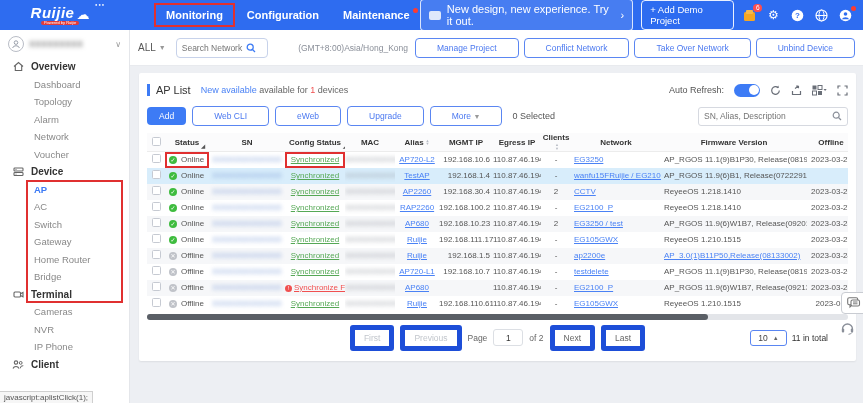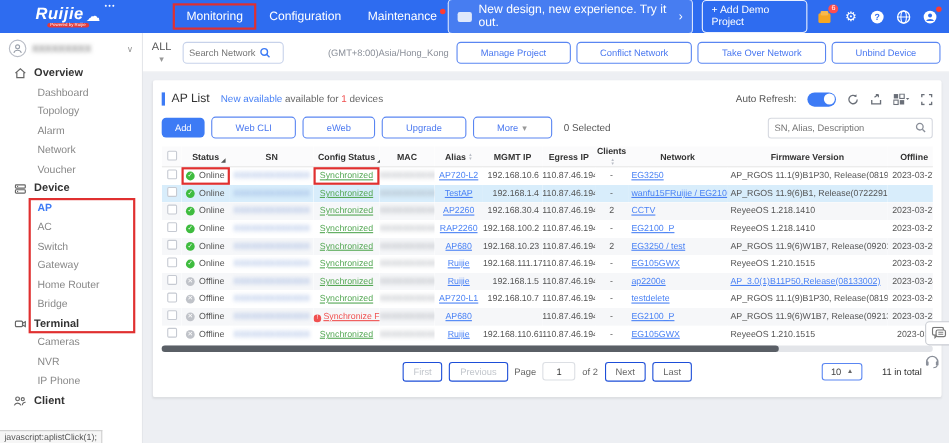--- a/index.html
+++ b/index.html
@@ -8,21 +8,21 @@
 
   
   .topbar { position:absolute; top:0; left:0; width:863px; height:30px; background:#2e6cf0;
             display:flex; align-items:center; color:#fff; z-index:30; }
   .brand { width:130px; display:flex; flex-direction:column; align-items:center; line-height:1; }
   .brand-row { display:flex; align-items:flex-end; gap:2px; }
   .brand-name { font-size:15px; font-weight:bold; font-style:italic; letter-spacing:.5px; }
   .cloud { font-size:13px; position:relative; top:1px; }
   .dots { position:absolute; top:3px; left:95px; font-size:4px; letter-spacing:1px; }
   .brand-sub { font-size:4px; background:#e23b3b; border-radius:2px; padding:0 3px; margin-top:1px; }
-  .nav { display:flex; align-items:center; gap:4px; margin-left:36px; }
+  .nav { display:flex; align-items:center; gap:4px; margin-left:36px;font-weight:bold; }
   .nav-item { font-size:11px; padding:4px 10px; position:relative; cursor:pointer; }
   .nav-item.annot { outline:2px solid #e03030; }
   .nav-dot { position:absolute; top:3px; right:2px; width:5px; height:5px; border-radius:50%; background:#ff3b30; }
   .top-right { margin-left:auto; display:flex; align-items:center; gap:8px; padding-right:10px; }
   .promo-btn { display:flex; align-items:center; gap:6px; border:1px solid rgba(255,255,255,.8);
                border-radius:4px; padding:3px 8px; font-size:11px; background:rgba(255,255,255,.12); cursor:pointer;}
   .promo-ic { width:14px; height:9px; background:#dfe8fb; border-radius:2px; display:inline-block; }
   .demo-btn { border:1px solid rgba(255,255,255,.9); border-radius:4px; padding:3px 8px; font-size:9.5px; cursor:pointer;}
   .tb-icons { display:flex; align-items:center; gap:9px; }
   .tb-ic { position:relative; width:15px; height:15px; display:flex; align-items:center; justify-content:center; cursor:pointer; }
@@ -44,21 +44,21 @@
   .side-item.child { padding-left:34px; }
   .side-item.active { color:#3d7bf5; font-weight:bold; }
   .side-ic { width:12px; display:inline-flex; justify-content:center; color:#666; }
   .side-annot { position:absolute; left:26px; top:150px; width:97px; height:123px;
                 border:2px solid #e03030; pointer-events:none; }
 
   
   .main { position:absolute; left:130px; top:30px; right:0; bottom:0; }
   .subheader { height:36px; background:#fff; display:flex; align-items:center; padding:0 8px;
                border-bottom:1px solid #e8eaee; }
-  .scope { font-size:10px; color:#555; display:flex; align-items:center; gap:3px; cursor:pointer;flex-direction:column; }
+  .scope { font-size:10px; color:#555; display:flex; align-items:center; gap:3px; cursor:pointer; }
   .caret { font-size:7px; color:#999; }
   .net-search { margin-left:10px; width:92px; height:20px; border:1px solid #c7d2ea; border-radius:4px;
                 display:flex; align-items:center; padding:0 5px; gap:2px; }
   .net-search input { border:none; outline:none; width:62px; font-size:8.5px; color:#333; font-family:inherit;}
   .tz { margin-left:auto; font-size:8.5px; color:#8a8f99; }
   .hdr-btns { display:flex; gap:5px; margin-left:7px; }
   .btn-outline { border:1px solid #5a86f2; color:#4a78f0; background:#fff; font-size:8.5px;
                  border-radius:4px; padding:4px 21px; cursor:pointer; font-family:inherit; white-space:nowrap;}
 
   .content { position:absolute; top:36px; left:0; right:0; bottom:0; padding:7px 7px 0 9px; }
@@ -109,27 +109,27 @@
   .sorticon { display:inline-flex; flex-direction:column; font-size:4px; color:#b9bdc6; line-height:3.5px;
               vertical-align:middle; margin-left:2px; }
   .filtericon { font-size:5px; color:#555; position:absolute; bottom:2px; margin-left:2px; }
   td.al { text-align:left; padding-left:3px; } td.ar { text-align:right; padding-right:3px; }
 
   .hscroll { margin-top:2px; height:6px; background:#e3e5e9; border-radius:3px; position:relative; }
   .hthumb { position:absolute; left:0; top:0; height:6px; width:80%; background:#5a5f66; border-radius:3px; cursor:pointer;}
 
   
   .pager { display:flex; align-items:center; justify-content:center; gap:6px; height:30px; margin-top:3px; position:relative; }
-  .pg-btn { border:1px solid #1d4ed8; background:#fff; border-radius:3px; font-size:8.5px; color:#666;
+  .pg-btn { border:5px solid #1d4ed8; background:#fff; border-radius:3px; font-size:8.5px; color:#666;
             padding:3px 9px; cursor:pointer; font-family:inherit;}
   .pg-btn.dis { color:#c2c6cc; cursor:default; }
   .pg-lbl { font-size:8.5px; color:#666; }
   .pg-input { width:30px; height:17px; border:1px solid #dcdfe4; border-radius:3px; text-align:center;
               font-size:8.5px; color:#333; font-family:inherit;}
-  .pg-right { position:absolute; right:10px; display:flex; align-items:center; gap:18px; }
+  .pg-right { position:absolute; right:20px; display:flex; align-items:center; gap:5px; }
   .size-sel { border:1px solid #5a86f2; border-radius:3px; font-size:8.5px; color:#444; padding:2px 7px;
               display:flex; gap:5px; align-items:center; cursor:pointer; }
   .total { font-size:8.5px; color:#333; }
 
   
   .float-chat { position:absolute; right:-4px; top:292px; width:26px; height:22px; background:#fff;
                 border:1px solid #c9ccd2; border-radius:4px 0 0 4px; display:flex; align-items:center;
                 justify-content:center; color:#777; cursor:pointer; z-index:40; }
   .float-head { position:absolute; right:8px; top:321px; color:#8a8f99; cursor:pointer; z-index:40; }
 

